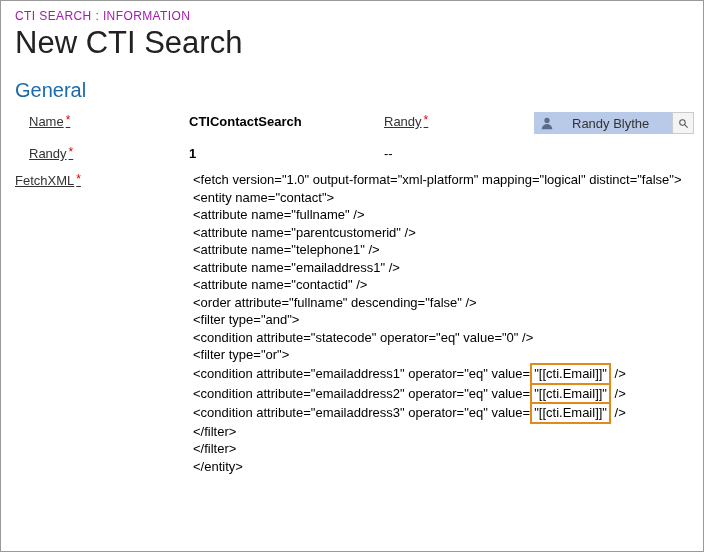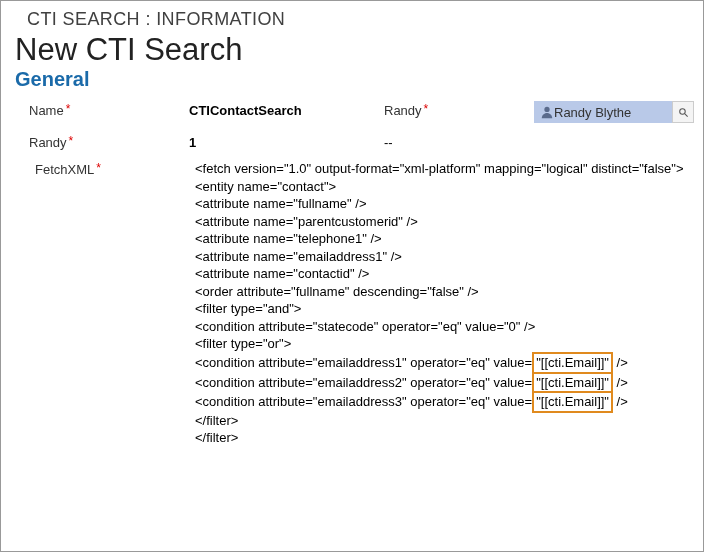--- a/index.html
+++ b/index.html
@@ -7,48 +7,49 @@
       font-family: 'Segoe UI', Tahoma, sans-serif;
       background: #fff;
       color: #333;
       width: 704px;
       height: 552px;
       border: 1px solid #999;
       padding: 8px 14px;
       font-size: 13px;
     }
     .breadcrumb {
-      font-size: 18px;
+      font-size: 12px;
       letter-spacing: 0.4px;
-      color: #404040;
+      color: #a21caf;
       margin-bottom: 2px;
-      margin-left: 12px;
     }
     .page-title {
       font-size: 31px;
       font-weight: 300;
       color: #222;
+      margin-bottom: 18px;
     }
     .section-title {
       font-size: 20px;
       color: #1a6aa9;
-      font-weight: 700;
+      font-weight: 400;
       margin-bottom: 10px;
     }
     .form-grid {
       display: grid;
       grid-template-columns: 160px 195px 150px 160px;
       column-gap: 0;
       row-gap: 10px;
       margin-left: 14px;
     }
     .field-label {
       font-size: 13px;
       color: #333;
       padding-top: 2px;
+      text-decoration: underline;
     }
     .req {
       color: #d00;
       font-size: 12px;
       position: relative;
       top: -2px;
       margin-left: 2px;
     }
     .field-value {
       font-size: 13px;
@@ -62,21 +63,21 @@
       display: flex;
       align-items: stretch;
       height: 22px;
     }
     .owner-pill {
       flex: 1;
       background: #b9c9e8;
       display: flex;
       align-items: center;
       padding: 0 6px;
-      gap: 0;
+      gap: 18px;
       font-size: 13px;
       color: #333;
     }
     .user-icon {
       width: 14px;
       height: 14px;
       display: inline-flex;
       align-items: center;
       justify-content: center;
     }
@@ -86,24 +87,24 @@
       background: #f4f4f4;
       border: 1px solid #ccc;
       display: flex;
       align-items: center;
       justify-content: center;
       cursor: pointer;
     }
     .lookup-btn svg { width: 11px; height: 11px; }
     .fetchxml-row {
       margin-top: 10px;
-      margin-left: 20px;
+      margin-left: 0;
       display: flex;
       align-items: flex-start;
-      gap: 0;
+      gap: 18px;
     }
     .fetchxml-label { width: 160px; flex-shrink: 0; padding-top: 2px; }
     .fetchxml-content {
       font-size: 13px;
       line-height: 1.35;
       color: #000;
       flex: 1;
     }
     .xml-line { white-space: nowrap; }
     .hl-box {
@@ -173,14 +174,15 @@
       <div class="xml-line">&lt;attribute name="contactid" /&gt;</div>
       <div class="xml-line">&lt;order attribute="fullname" descending="false" /&gt;</div>
       <div class="xml-line">&lt;filter type="and"&gt;</div>
       <div class="xml-line"> &lt;condition attribute="statecode" operator="eq" value="0" /&gt;</div>
       <div class="xml-line"> &lt;filter type="or"&gt;</div>
       <div class="xml-line">  &lt;condition attribute="emailaddress1" operator="eq" value=<span class="hl-box">"[[cti.Email]]"</span> /&gt;</div>
       <div class="xml-line">  &lt;condition attribute="emailaddress2" operator="eq" value=<span class="hl-box">"[[cti.Email]]"</span> /&gt;</div>
       <div class="xml-line">  &lt;condition attribute="emailaddress3" operator="eq" value=<span class="hl-box">"[[cti.Email]]"</span> /&gt;</div>
       <div class="xml-line"> &lt;/filter&gt;</div>
       <div class="xml-line">&lt;/filter&gt;</div>
+      <div class="xml-line">&lt;/entity&gt;</div>
     </div>
 </div>
 
 </body></html>

